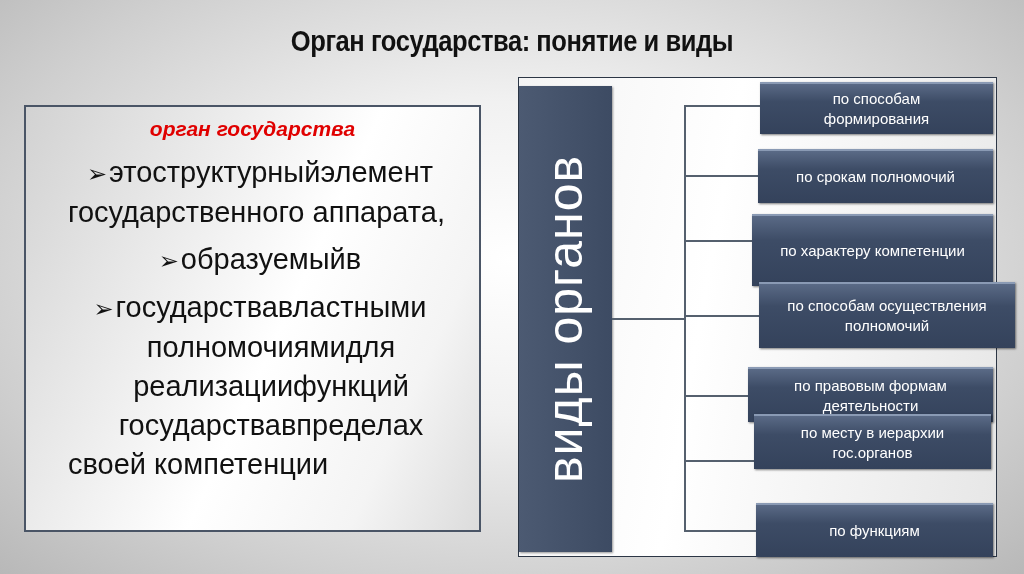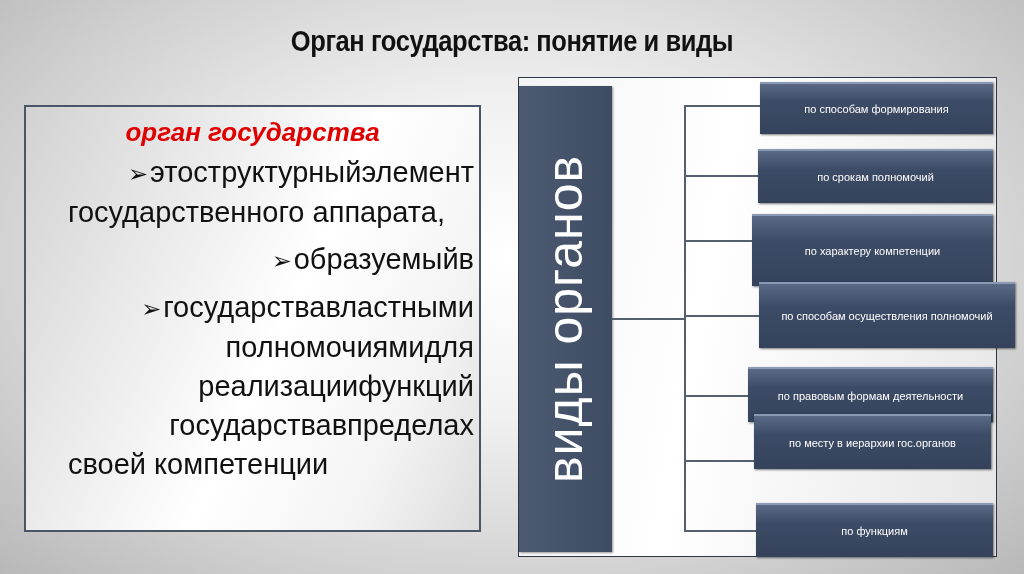--- a/index.html
+++ b/index.html
@@ -14,47 +14,47 @@
     font-family: "Liberation Sans Narrow", "Liberation Sans", sans-serif;
     transform: scaleX(0.88);
   }
   .def-box {
     position:absolute; left:24px; top:105px; width:457px; height:427px;
     border:2px solid #4a5566; box-sizing:border-box;
     background: linear-gradient(115deg, #d2d2d2 0%, #ffffff 55%, #f4f4f4 80%, #dcdcdc 100%);
   }
   .def-heading {
     position:absolute; left:0; top:10px; width:100%; text-align:center;
-    color:#e00000; font-style:italic; font-weight:bold; font-size:26px;
+    color:#e00000; font-style:italic; font-weight:bold; font-size:21px;
   }
   .def-text {
     position:absolute; left:20px; top:46px; width:428px;
     font-size:29px; line-height:39px; color:#111; text-align:justify;
   }
   .bullet { margin-bottom:8px; text-align:justify; text-align-last:left; }
   .bullet .arrow { font-size:24px; display:inline-block; width:22px; }
-  .jl { display:flex; justify-content:flex-end; }
+  .jl { display:flex; justify-content:center; }
   .types-frame {
     position:absolute; left:518px; top:77px; width:479px; height:480px;
     border:1.5px solid #2c3645; box-sizing:border-box;
     background: linear-gradient(100deg, #f4f4f4 0%, #ffffff 40%, #e6e6e6 100%);
   }
   .vert-box {
     position:absolute; left:519px; top:86px; width:93px; height:466px;
     background: linear-gradient(90deg, #4c5a72 0%, #3d4b63 100%);
     box-shadow: 1px 1px 2px rgba(0,0,0,0.4);
     display:flex; align-items:center; justify-content:center;
   }
   .vert-text {
     transform: rotate(-90deg); white-space:nowrap;
     color:#fff; font-size:50px; letter-spacing:1px;
   }
   .type-box {
     position:absolute; color:#fff; text-align:center;
-    font-size:11px; line-height:20px;
+    font-size:15px; line-height:20px;
     background: linear-gradient(180deg, #5a6a86 0%, #3d4c66 35%, #34425b 100%);
     border-top:2px solid #8a9ab4;
     box-shadow: 1px 1px 2px rgba(0,0,0,0.5);
     display:flex; align-items:center; justify-content:center;
     box-sizing:border-box; padding:0 22px;
   }
   .line { position:absolute; background:#55606e; }
 </style>
 </head>
 <body>

